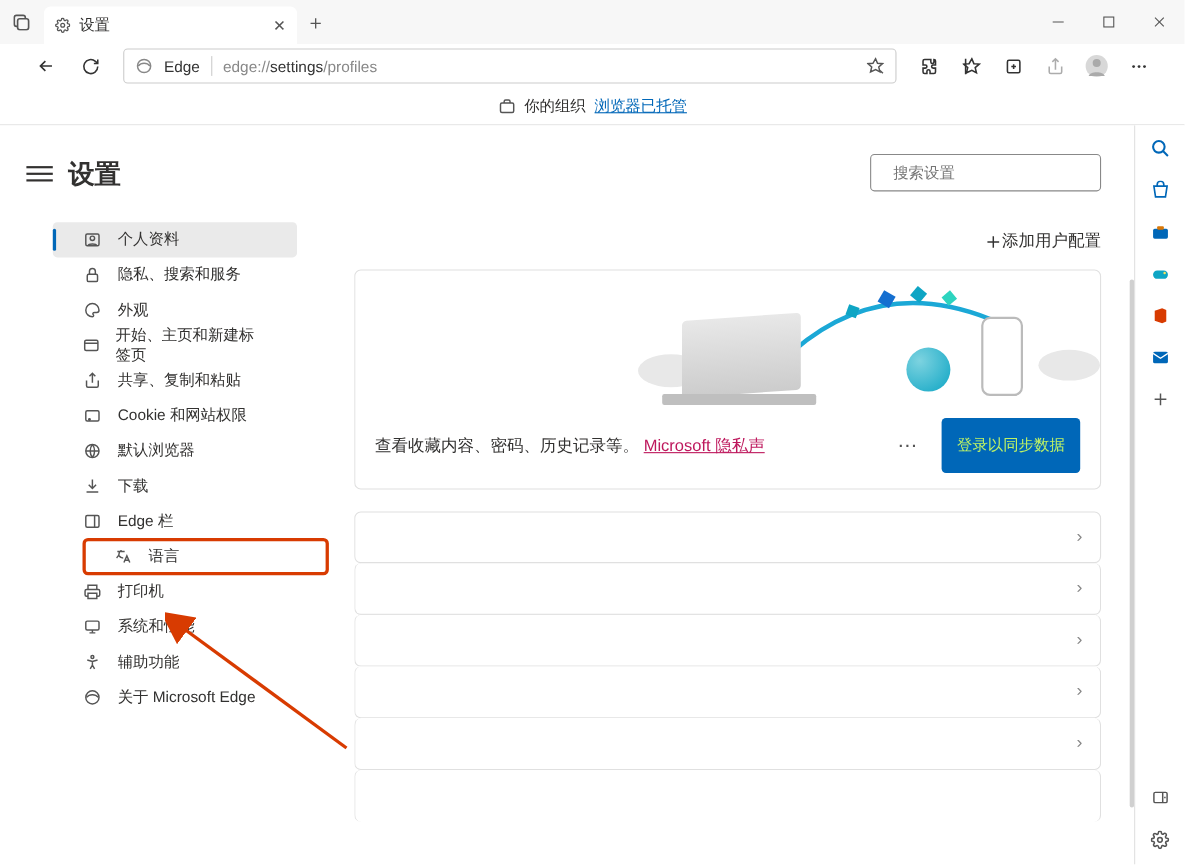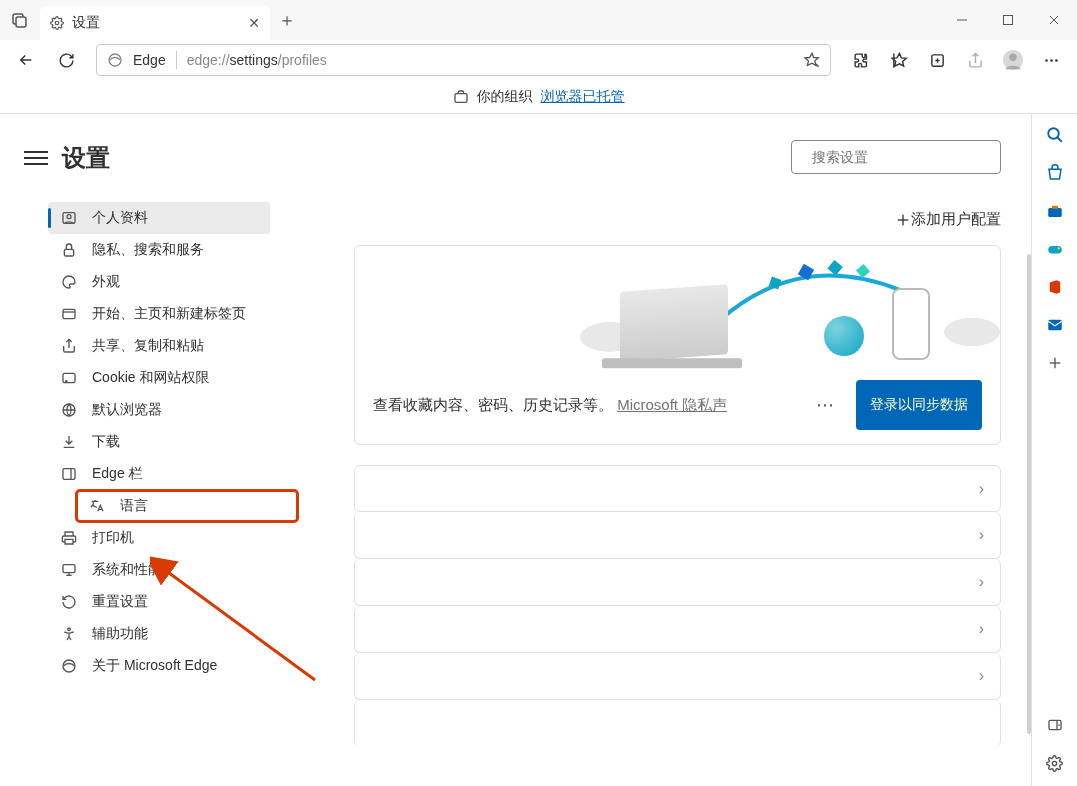--- a/index.html
+++ b/index.html
@@ -10,21 +10,21 @@
 .titlebar .ico-btn { width: 40px; height: 40px; display: flex; align-items: center; justify-content: center; }
 .tab { display: flex; align-items: center; background: #fff; border-radius: 6px 6px 0 0; height: 34px; margin-top: 6px; padding: 0 10px; gap: 8px; width: 230px; }
 .tab .close { margin-left: auto; font-size: 14px; color: #555; }
 .newtab { width: 34px; height: 34px; display:flex; align-items:center; justify-content:center; color:#555; font-size:18px; }
 .titlebar .spacer { flex: 1; }
 .win-controls { display: flex; }
 .win-controls div { width: 46px; height: 40px; display:flex; align-items:center; justify-content:center; color:#555; }
 .win-controls svg { width:12px; height:12px; }
 
 
-.toolbar { height: 40px; display: flex; align-items: center; padding: 0 8px; gap: 4px; }
+.toolbar { height: 40px; display: flex; align-items: center; padding: 0 24px; gap: 4px; }
 .toolbar .nav-btn { width: 36px; height: 36px; display:flex; align-items:center; justify-content:center; border-radius:4px; }
 .omnibox { flex: 1; height: 32px; border: 1px solid #ccc; border-radius: 4px; display:flex; align-items:center; padding: 0 10px; gap: 10px; font-size: 14px; color:#333; margin: 0 8px; }
 .omnibox .divider { width:1px; height:18px; background:#ccc; }
 .omnibox .url { color:#888; }
 .omnibox .url b { color:#333; font-weight:400; }
 .toolbar .right-icons { display:flex; gap:2px; }
 .toolbar .right-icons .nav-btn { width:36px; }
 
 
 .infobar { height: 34px; display:flex; align-items:center; justify-content:center; gap:8px; font-size:14px; border-bottom:1px solid #e0e0e0; }
@@ -33,50 +33,50 @@
 
 .main { display:flex; height: calc(786px - 40px - 40px - 34px); }
 
 
 .sidebar { width: 322px; padding: 28px 0 0 0; overflow-y:auto; background:#fff; }
 .sidebar-head { display:flex; align-items:center; gap: 14px; padding: 0 24px 28px 24px; }
 .burger { width:24px; display:flex; flex-direction:column; gap:4px; }
 .burger span { height:2px; background:#323130; }
 .sidebar-head h1 { font-size: 24px; font-weight:600; }
 .snav { list-style:none; padding: 0 0 0 48px; }
-.snav li { display:flex; align-items:center; gap:14px; height:32px; padding: 0 12px; border-radius:4px; cursor:pointer; position:relative; width: 222px; }
+.snav li { display:flex; align-items:center; gap:14px; height:32px; padding: 0 27px; border-radius:4px; cursor:pointer; position:relative; width: 222px; }
 .snav li.active { background:#eaeaea; }
 .snav li.active::before { content:""; position:absolute; left:0; top:6px; bottom:6px; width:3px; background:#0067b8; border-radius:2px; }
 .snav li.highlight-box { outline: 3px solid #d83b01; outline-offset: -2px; margin-left: 28px; }
 .snav .icn { width:18px; height:18px; display:flex; align-items:center; justify-content:center; color:#555; }
 
 
 .content { flex:1; display:flex; position:relative; background:#fff; }
-.content-main { flex:1; padding: 26px 30px 0 0; overflow:hidden; position:relative;margin-left:32px; }
+.content-main { flex:1; padding: 26px 30px 0 0; overflow:hidden; position:relative; }
 .search-box { width:210px; height:34px; border:1px solid #888; border-radius:4px; display:flex; align-items:center; padding:0 10px; gap:10px; float:right; }
 .search-box input { border:none; outline:none; font-size:14px; flex:1; background:transparent; }
 .clear-both { clear:both; }
 
 .add-profile { display:flex; align-items:center; gap:0; justify-content:flex-end; margin: 36px 0 16px 0; font-size:15px; }
 
 .promo-card { border:1px solid #e0e0e0; border-radius:6px; height:200px; position:relative; overflow:hidden; background:#fff; margin-bottom: 20px; }
 .promo-art { position:absolute; right:40px; top:14px; width:340px; height:110px; }
 .laptop { position:absolute; left:0px; top:28px; width:108px; height:70px; background:linear-gradient(#e8e8e8,#ccc); transform: skewY(-4deg); border-radius:4px; }
 .laptop::after { content:""; position:absolute; left:-18px; bottom:-10px; width:140px; height:10px; background:#bfbfbf; border-radius:2px; transform: skewY(4deg); }
 .phone { position:absolute; right:30px; top:28px; width:38px; height:72px; border:2px solid #bbb; border-radius:8px; background:#fff; }
 .orb { position:absolute; right:96px; top:56px; width:40px; height:40px; border-radius:50%; background: radial-gradient(circle at 30% 30%, #7dd3e0, #0ea5c4); }
 .swoosh { position:absolute; left:100px; top:0px; width:230px; height:80px; }
 .cloud { position:absolute; background:#e8e8e8; border-radius:50%; }
 .c1 { width:60px; height:30px; left:-40px; top:62px; }
 .c2 { width:56px; height:28px; right:-40px; top:58px; }
 .promo-footer { position:absolute; bottom:14px; left:0; right:0; display:flex; align-items:center; padding:0 18px; gap:10px; }
 .promo-footer .txt { font-size:15px; }
-.promo-footer a { color:#737373; text-decoration:underline; }
+.promo-footer a { color:#be185d; text-decoration:underline; }
 .promo-footer .more { font-size:18px; color:#555; margin-left:auto; margin-right:12px; }
-.btn-primary { background:#0067b8; color:#fef9c3; border:none; padding: 16px 14px; border-radius:4px; font-size:14px; }
+.btn-primary { background:#0067b8; color:#bef264; border:none; padding: 16px 14px; border-radius:4px; font-size:14px; }
 
 .row-card { border:1px solid #e0e0e0; border-radius:6px; height:47px; display:flex; align-items:center; justify-content:flex-end; padding:0 16px; margin-bottom:0; border-top:none; }
 .row-card:first-of-type { border-top:1px solid #e0e0e0; }
 .rows { margin-top: 0; }
 .chev { color:#888; font-size:16px; }
 
 
 .scroll-ind { position:absolute; right:0; top:140px; width:4px; height:480px; background:#d0d0d0; border-radius:2px; }
 
 
@@ -313,28 +313,20 @@
         </li>
       <li>
           <span class="icn">
             <svg width="16" height="16" viewBox="0 0 24 24" fill="none" stroke="#555" stroke-width="2">
               <rect x="3" y="4" width="18" height="12" rx="2"></rect>
               <line x1="8" y1="20" x2="16" y2="20"></line>
               <line x1="12" y1="16" x2="12" y2="20"></line>
             </svg>
           </span>
           <span>系统和性能</span>
-        </li>
-      <li>
-          <span class="icn">
-            <svg width="16" height="16" viewBox="0 0 24 24" fill="none" stroke="#555" stroke-width="2">
-              <path d="M3 12a9 9 0 1 0 3-6.7L3 8M3 3v5h5"></path>
-            </svg>
-          </span>
-          <span>重置设置</span>
         </li>
       <li>
           <span class="icn">
             <svg width="16" height="16" viewBox="0 0 24 24" fill="none" stroke="#555" stroke-width="2">
               <circle cx="12" cy="5" r="2"></circle>
               <path d="M5 9l7 2 7-2M12 11v5M9 21l3-5 3 5"></path>
             </svg>
           </span>
           <span>辅助功能</span>
         </li>

